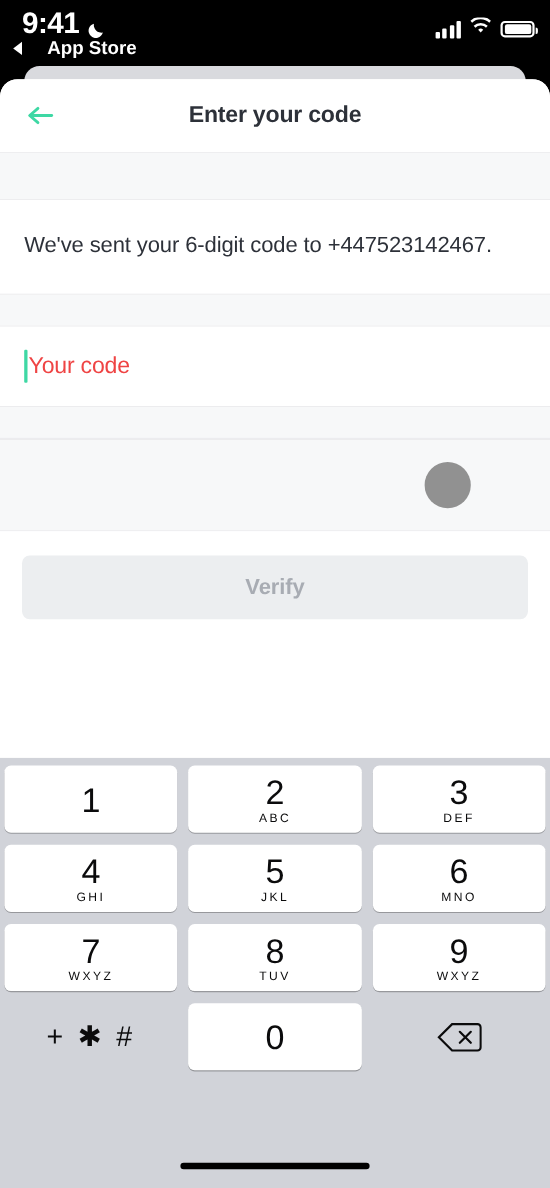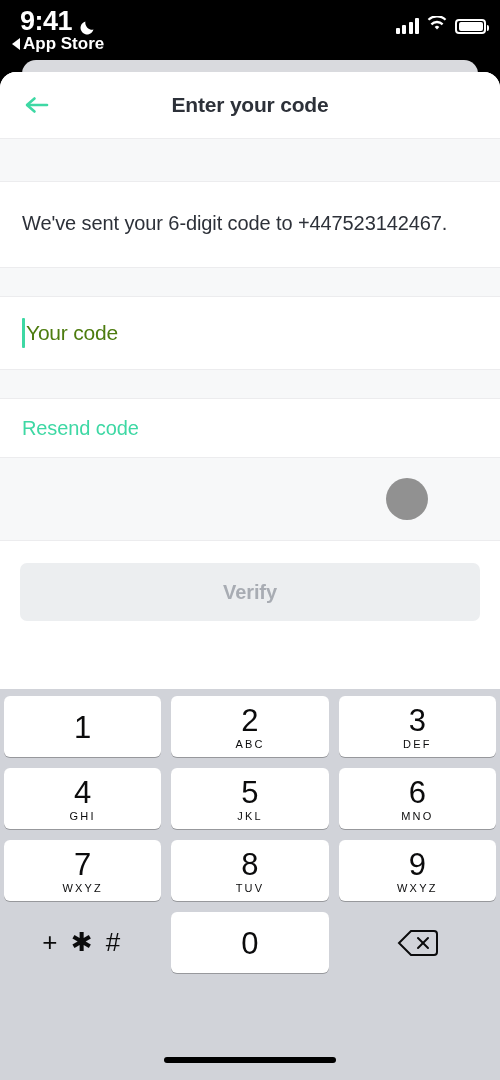--- a/index.html
+++ b/index.html
@@ -18,21 +18,21 @@
   }
   .sb-time {
     position:absolute; left:20px; top:6px;
     font-size:27px; font-weight:700; letter-spacing:-0.5px;
     display:flex; align-items:center; gap:6px;
   }
   .moon-icon { display:inline-block; width:20px; height:20px; position:relative; top:1px; }
   .sb-appstore {
     position:absolute; left:12px; top:34px;
     font-size:17px; font-weight:700;
-    display:flex; align-items:center; gap:3px;
+    display:flex; align-items:center; gap:23px;
   }
   .tri-left {
     width:0; height:0;
     border-top:6px solid transparent;
     border-bottom:6px solid transparent;
     border-right:8px solid #fff;
   }
   .sb-right {
     position:absolute; right:14px; top:16px;
     display:flex; align-items:center; gap:8px;
@@ -85,21 +85,21 @@
 
   .input-row {
     background:#fff; height:72px; display:flex; align-items:center;
     padding:0 22px; position:relative;
   }
   .caret {
     width:3px; height:30px; background:#3ed8a4; border-radius:1px;
     position:relative; left:0px;
   }
   .placeholder {
-    font-size:21px; color:#4d7c0f; letter-spacing:-0.2px; margin-left:1px;
+    font-size:21px; color:#ef4444; letter-spacing:-0.2px; margin-left:1px;
   }
 
   .resend-row { background:#fff; height:58px; display:flex; align-items:center; padding:0 22px; }
   .resend-link { font-size:20px; color:#3ed8a4; letter-spacing:-0.1px; }
 
   .avatar-row {
     background:#f7f8f9; height:82px; display:flex; align-items:center;
     justify-content:flex-end; padding:0 72px 0 22px;
   }
   .avatar-dot { width:42px; height:42px; border-radius:50%; background:#919191; }
@@ -206,23 +206,20 @@
 
     <div class="input-row">
       <span class="caret"></span>
       <span class="placeholder">Your code</span>
     </div>
 
     <div class="divider"></div>
     <div class="strip sec-gap-sm"></div>
     <div class="divider"></div>
 
-    <div class="resend-row">
-      <span class="resend-link">Resend code</span>
-    </div>
 
     <div class="divider"></div>
 
     <div class="avatar-row">
       <span class="avatar-dot"></span>
     </div>
 
     <div class="divider"></div>
 
     <div class="verify-wrap">

